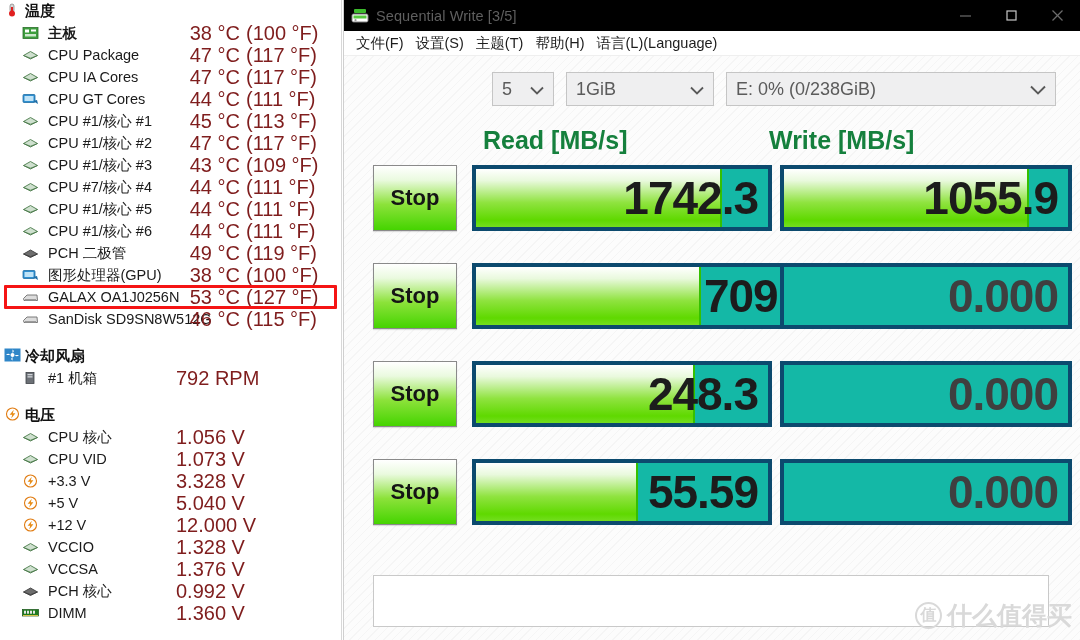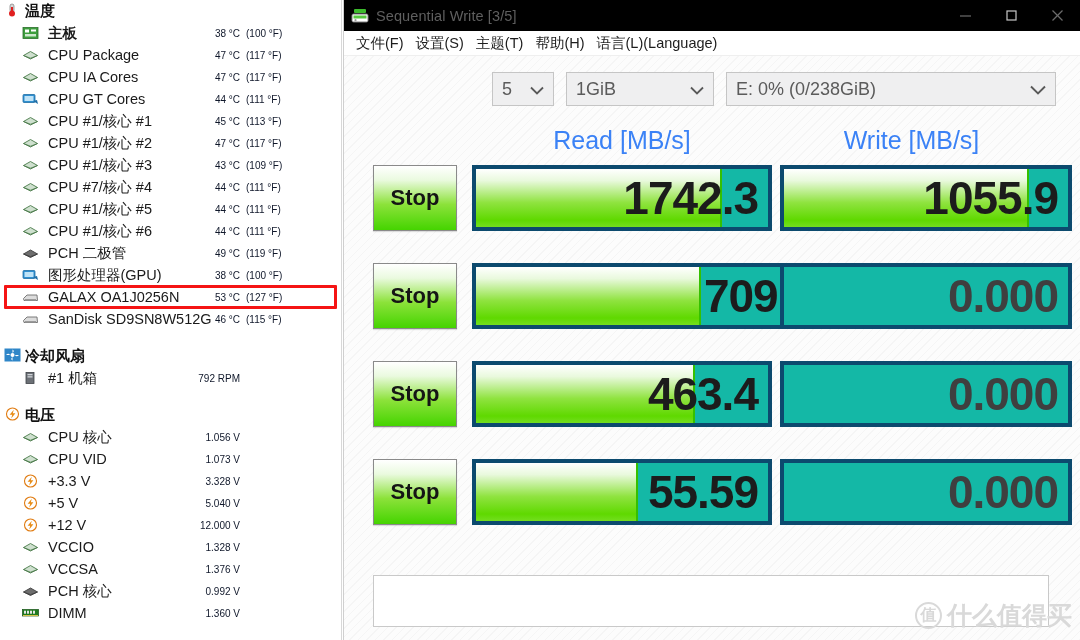--- a/index.html
+++ b/index.html
@@ -33,21 +33,21 @@
     font-size: 14.5px; color: #1a1a1a;
   }
   .sensor-row .s-icon {
     position: absolute; left: 22px; top: 50%; transform: translateY(-50%);
     width: 17px; height: 14px;
   }
   .sensor-row .s-label { margin-left: 24px; white-space: nowrap; }
   .sensor-row .s-val {
     position: absolute; right: 6px; top: 50%; transform: translateY(-50%);
     width: 160px; text-align: left; padding-left: 0;
-    font-size: 10px; color: #0f172a; white-space: nowrap;
+    font-size: 20px; color: #7f1d1d; white-space: nowrap;
   }
   .sensor-row .s-val .num { display: inline-block; width: 64px; text-align: right; }
   .sensor-row .s-val .paren { display: inline-block; padding-left: 6px; }
   .sensor-row.single .s-val .num { width: 64px; text-align: right; }
   .spacer { height: 15px; }
   #hl-box {
     position: absolute; left: 4px; width: 333px; height: 24px;
     border: 3px solid #f51414; border-radius: 1px;
     pointer-events: none;
   }
@@ -104,22 +104,21 @@
     border: 1px solid #c5c5c5;
     display: flex; align-items: center;
     color: #5b5b5b; font-size: 18px;
   }
   .sel .sel-text { padding-left: 9px; white-space: nowrap; }
   .sel .chev { margin-left: auto; margin-right: 9px; }
 
   
   #grid { position: absolute; left: 0; top: 60px; right: 0; bottom: 0; }
   .hdr {
-    position: absolute; font-size: 25px; font-weight: normal; color: #3b82f6;
-    text-align: center;
+    position: absolute; font-size: 25px; font-weight: bold; color: #15803d;
   }
   .btn-stop {
     position: absolute; width: 84px; height: 66px;
     border: 1px solid #8a8a8a;
     background: linear-gradient(to bottom, #ffffff 0%, #eafadf 22%, #8ce23a 60%, #45d400 100%);
     display: flex; align-items: center; justify-content: center;
     font-size: 22px; font-weight: bold; color: #151515;
     box-shadow: 0 1px 1px rgba(0,0,0,0.12);
   }
   .cell {
@@ -482,21 +481,21 @@
           <div class="cell" style="left: 128px; top: 203px; width: 356px;">
             <div class="bar" style="width: 225px;"></div>
             <div class="val">709.5</div>
           </div>
           <div class="cell idle" style="left: 436px; top: 203px; width: 292px;">
             <div class="val">0.000</div>
           </div>
           <div class="btn-stop" style="left: 29px; top: 301px;">Stop</div>
           <div class="cell" style="left: 128px; top: 301px; width: 300px;">
             <div class="bar" style="width: 219px;"></div>
-            <div class="val">463.4</div>
+            <div class="val">248.3</div>
           </div>
           <div class="cell idle" style="left: 436px; top: 301px; width: 292px;">
             <div class="val">0.000</div>
           </div>
           <div class="btn-stop" style="left: 29px; top: 399px;">Stop</div>
           <div class="cell" style="left: 128px; top: 399px; width: 300px;">
             <div class="bar" style="width: 162px;"></div>
             <div class="val">55.59</div>
           </div>
           <div class="cell idle" style="left: 436px; top: 399px; width: 292px;">

